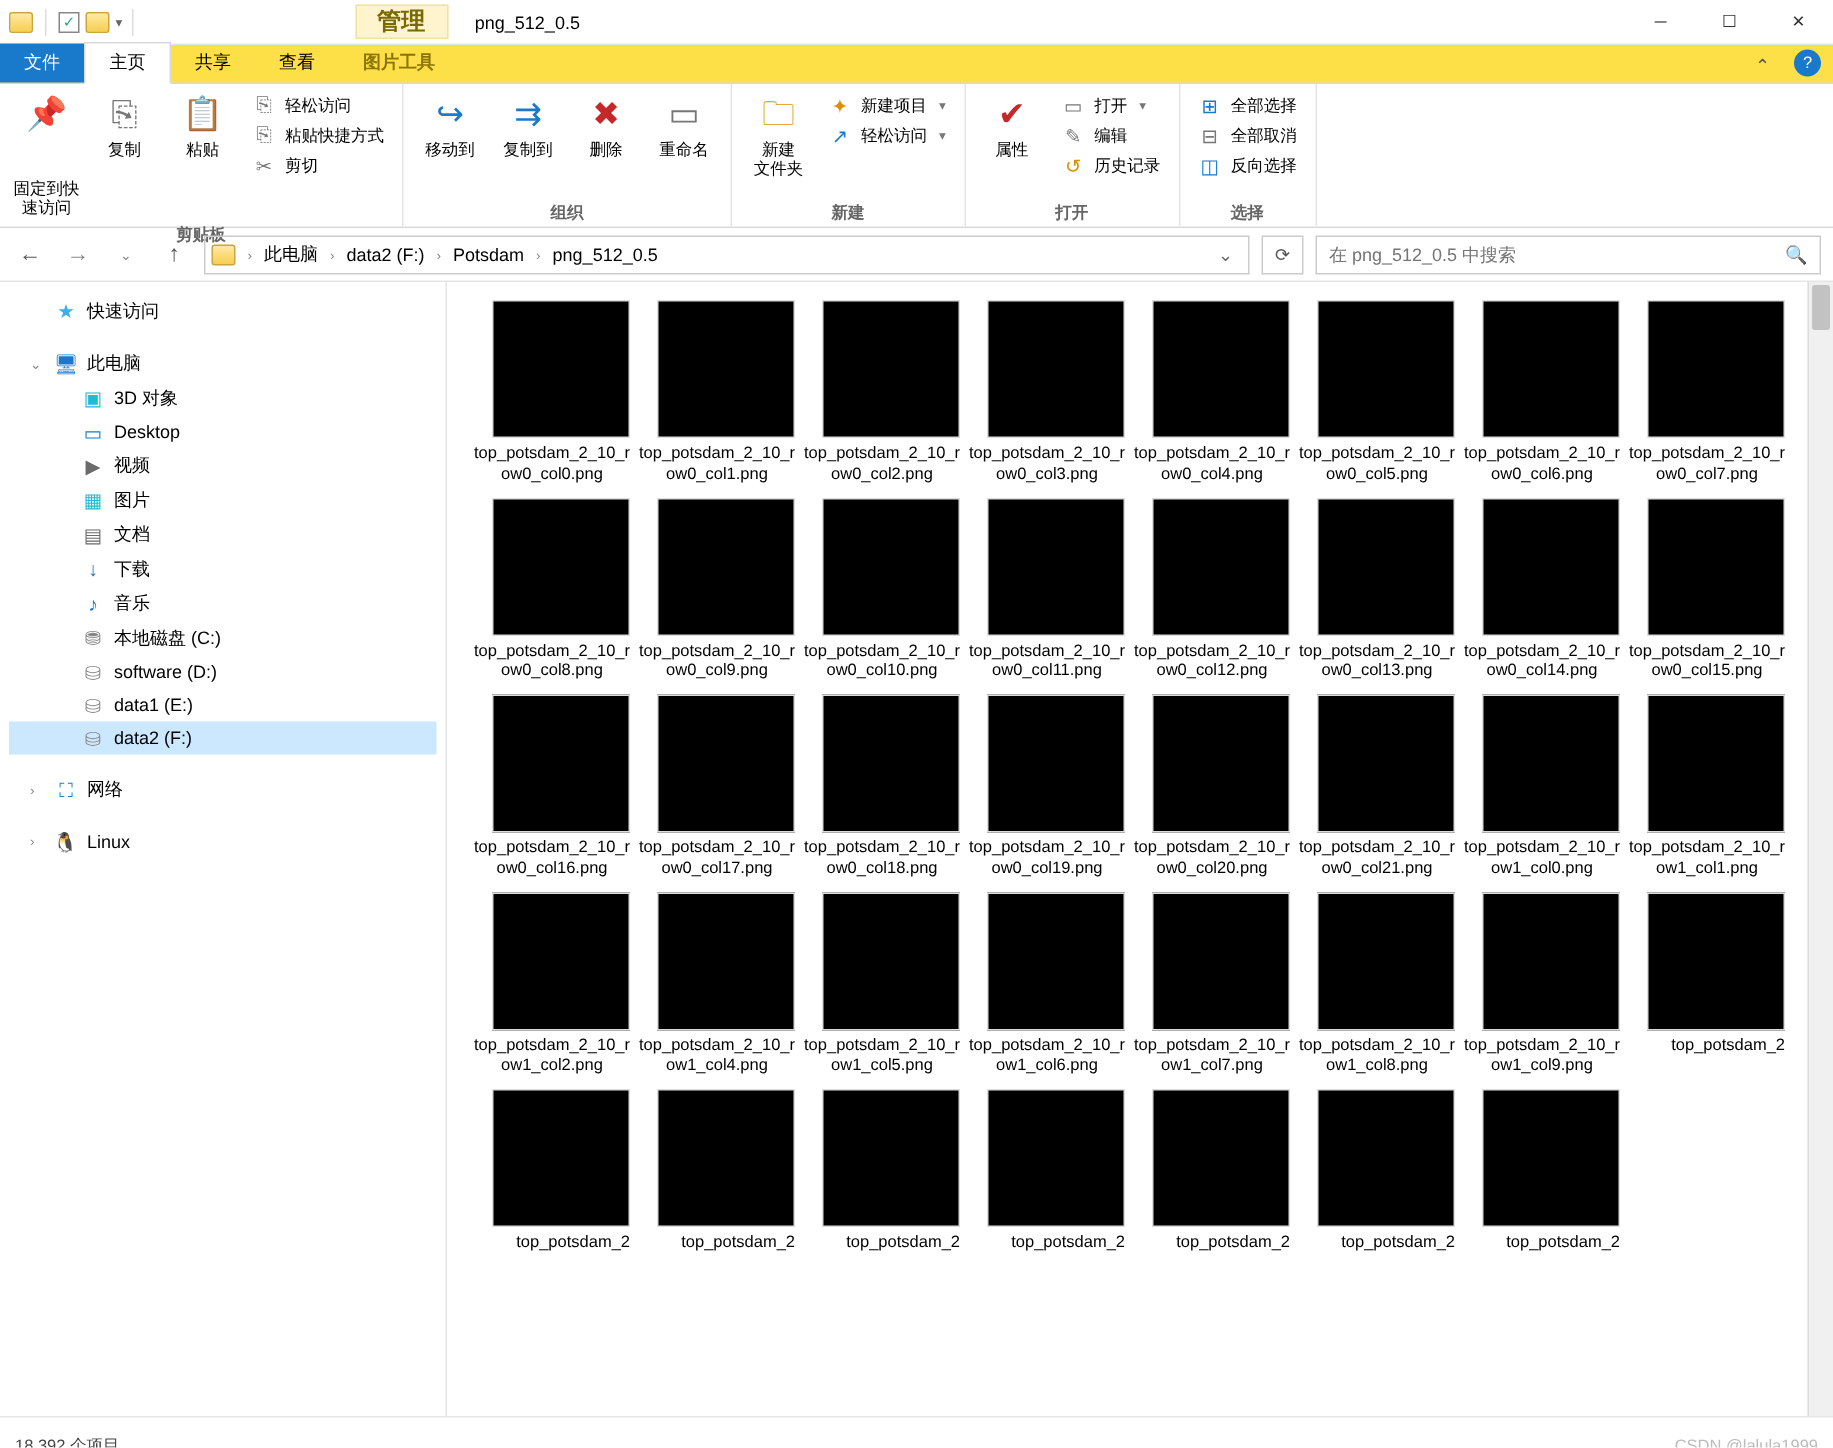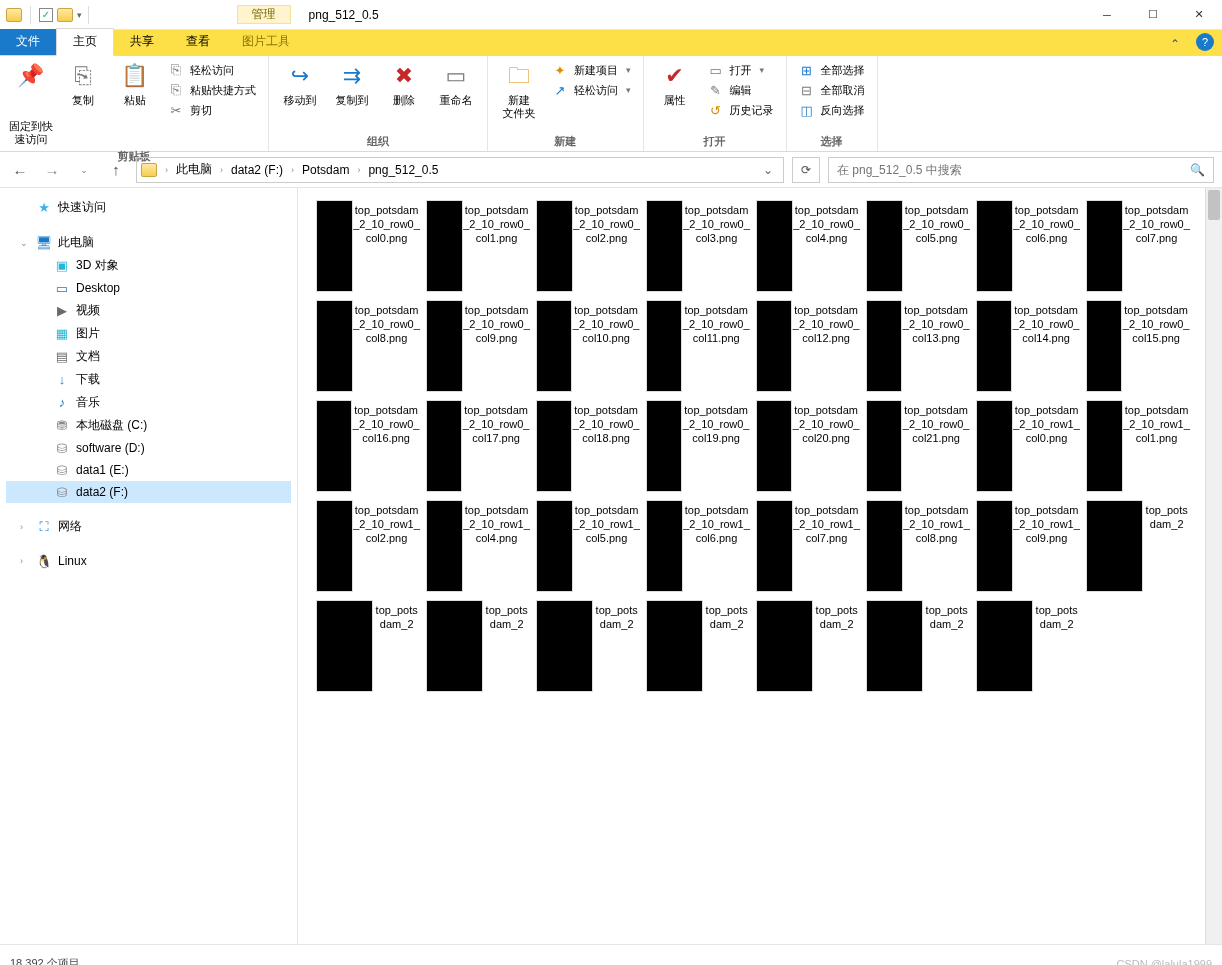--- a/index.html
+++ b/index.html
@@ -2,29 +2,29 @@
 <html><head>
 <meta charset="utf-8">
 <style>
 * { box-sizing: border-box; margin: 0; padding: 0; font-family: "Microsoft YaHei", "Segoe UI", sans-serif; }
 body { font-size: 12px; background: #fff; color: #000; overflow: hidden; width: 1222px; height: 965px; }
 .titlebar { height: 30px; display: flex; align-items: center; background: #fff; border-bottom: 1px solid #e5e5e5; }
 .titlebar .qat { display: flex; align-items: center; padding: 0 6px; gap: 4px; }
 .titlebar .qat .folder-ico { width: 16px; height: 14px; background: linear-gradient(#ffe9a6,#f7ce4f); border: 1px solid #caa63f; border-radius: 2px; }
 .titlebar .sep { width: 1px; height: 18px; background: #ddd; margin: 0 4px; }
 .titlebar .check { width:14px;height:14px;border:1px solid #888;display:flex;align-items:center;justify-content:center;color:#2a8;font-size:10px;}
-.titlebar .tab-manage { margin-left:140px; background:#fff4ce; color:#7a6900; padding:0 14px; border:1px solid #f0e2a0; font-size:12px;}
+.titlebar .tab-manage { margin-left:140px; background:#fff4ce; color:#7a6900; padding:0 14px; border:1px solid #f0e2a0; font-size:16px;font-weight:bold;}
 .titlebar .win-title { margin-left:18px; font-size:12px; }
 .titlebar .win-ctrls { margin-left:auto; display:flex; }
 .titlebar .win-ctrls div { width:46px; height:30px; display:flex; align-items:center; justify-content:center; font-size:11px; color:#333;}
 .tabbar { height:26px; display:flex; align-items:flex-end; background:#fde047; border-bottom:1px solid #d9d9d9; }
 .tabbar .tab { padding:4px 16px 5px; font-size:12px; cursor:default; }
 .tabbar .file { background:#1979ca; color:#fff; }
 .tabbar .active { border:1px solid #d9d9d9; border-bottom:1px solid #fff; background:#fff; margin-bottom:-1px;margin-top:43px;}
-.tabbar .tool-tab { color:#8a7500; }
+.tabbar .tool-tab { color:#8a7500;font-weight:bold; }
 .tabbar .spacer { flex:1; }
 .tabbar .expand { padding:4px 10px; color:#555;}
 .tabbar .help { width:18px;height:18px;border-radius:50%;background:#1979ca;color:#fff;display:flex;align-items:center;justify-content:center;margin:0 8px 4px 6px;font-size:11px;}
 .ribbon { height:96px; background:#fff; border-bottom:1px solid #d9d9d9; display:flex; }
 .rgroup { display:flex; flex-direction:column; border-right:1px solid #e5e5e5; padding:2px 6px 0; }
 .rgroup .body { flex:1; display:flex; align-items:flex-start; gap:2px; }
 .rgroup .lbl { text-align:center; font-size:11px; color:#666; padding:1px 0 2px;font-weight:bold; }
 .big-btn { display:flex; flex-direction:column; align-items:center; width:50px; padding:2px 2px; gap:2px; font-size:11px; text-align:center; line-height:1.2; }
 .big-btn .ico { width:32px; height:32px; display:flex; align-items:center; justify-content:center; font-size:22px; }
 .sm-list { display:flex; flex-direction:column; gap:0; padding-top:2px;}
@@ -32,36 +32,36 @@
 .sm-btn .ico { width:16px; height:16px; display:flex; align-items:center; justify-content:center; font-size:13px; }
 .navbar { height:36px; display:flex; align-items:center; gap:8px; padding:0 8px; border-bottom:1px solid #e5e5e5; }
 .navbar .nav-btn { width:24px;height:24px;display:flex;align-items:center;justify-content:center;color:#888;font-size:15px;}
 .navbar .nav-btn.enabled{color:#555;}
 .addr { flex:1; display:flex; align-items:center; height:26px; border:1px solid #ccc; padding:0 4px; gap:2px;}
 .addr .folder-ico{width:16px;height:14px;background:linear-gradient(#ffe9a6,#f7ce4f);border:1px solid #caa63f;border-radius:2px;margin-right:4px;}
 .addr .crumb { padding:2px 4px; font-size:12px;}
 .addr .chev { color:#888; font-size:9px; padding:0 2px;}
 .addr .dd { margin-left:auto; color:#666; padding:0 6px;}
 .refresh { width:28px;height:26px;border:1px solid #ccc;display:flex;align-items:center;justify-content:center;color:#555;}
-.search { width:386px;height:26px;border:1px solid #ccc;display:flex;align-items:center;padding:0 8px;color:#888;}
+.search { width:337px;height:26px;border:1px solid #ccc;display:flex;align-items:center;padding:0 8px;color:#888;}
 .search input{border:0;outline:0;flex:1;font-size:12px;color:#888;background:transparent;}
 .main { display:flex; height:756px; }
 .tree { width:298px; border-right:1px solid #e5e5e5; padding:8px 6px; overflow:auto;}
 .tree .node { display:flex; align-items:center; gap:6px; padding:3px 4px 3px 14px; font-size:12px; cursor:default;}
 .tree .node.selected{background:#cce8ff;}
 .tree .node .tw{width:10px;color:#888;font-size:9px;}
 .tree .node .ico{width:16px;height:16px;display:flex;align-items:center;justify-content:center;font-size:13px;}
 .tree .group-gap{height:12px;}
 .tree .indent1{padding-left:32px;}
 .content { flex:1; position:relative; }
 .grid { position:absolute; inset:0 18px 0 0; overflow:auto; padding:12px 6px 6px 18px;}
 .scrollbar{position:absolute;right:0;top:0;bottom:0;width:17px;background:#f0f0f0;border-left:1px solid #ddd;}
 .scrollbar .thumb{position:absolute;left:2px;right:2px;top:2px;height:30px;background:#c2c2c2;border-radius:2px;}
 .items { display:grid; grid-template-columns:repeat(8, 104px); gap:8px 6px; }
-.item { display:flex; flex-direction:row; align-items:flex-start; width:104px; }
+.item { display:flex; flex-direction:column; align-items:flex-end; width:104px; }
 .thumb-img { width:92px; height:92px; background:#000; border:1px solid #ddd; }
 .item .cap { font-size:11px; text-align:center; line-height:1.25; margin-top:4px; word-break:break-all; }
 .status { height:38px; border-top:1px solid #e5e5e5; display:flex; align-items:center; padding:0 10px; font-size:11px; color:#444;}
 .status .water{margin-left:auto;color:#bbb;}
 .blue{color:#1979ca;} .orange{color:#e08e00;} .gray{color:#777;} .red{color:#c62828;}
 </style>
 </head>
 <body>
 
 <div class="titlebar">

